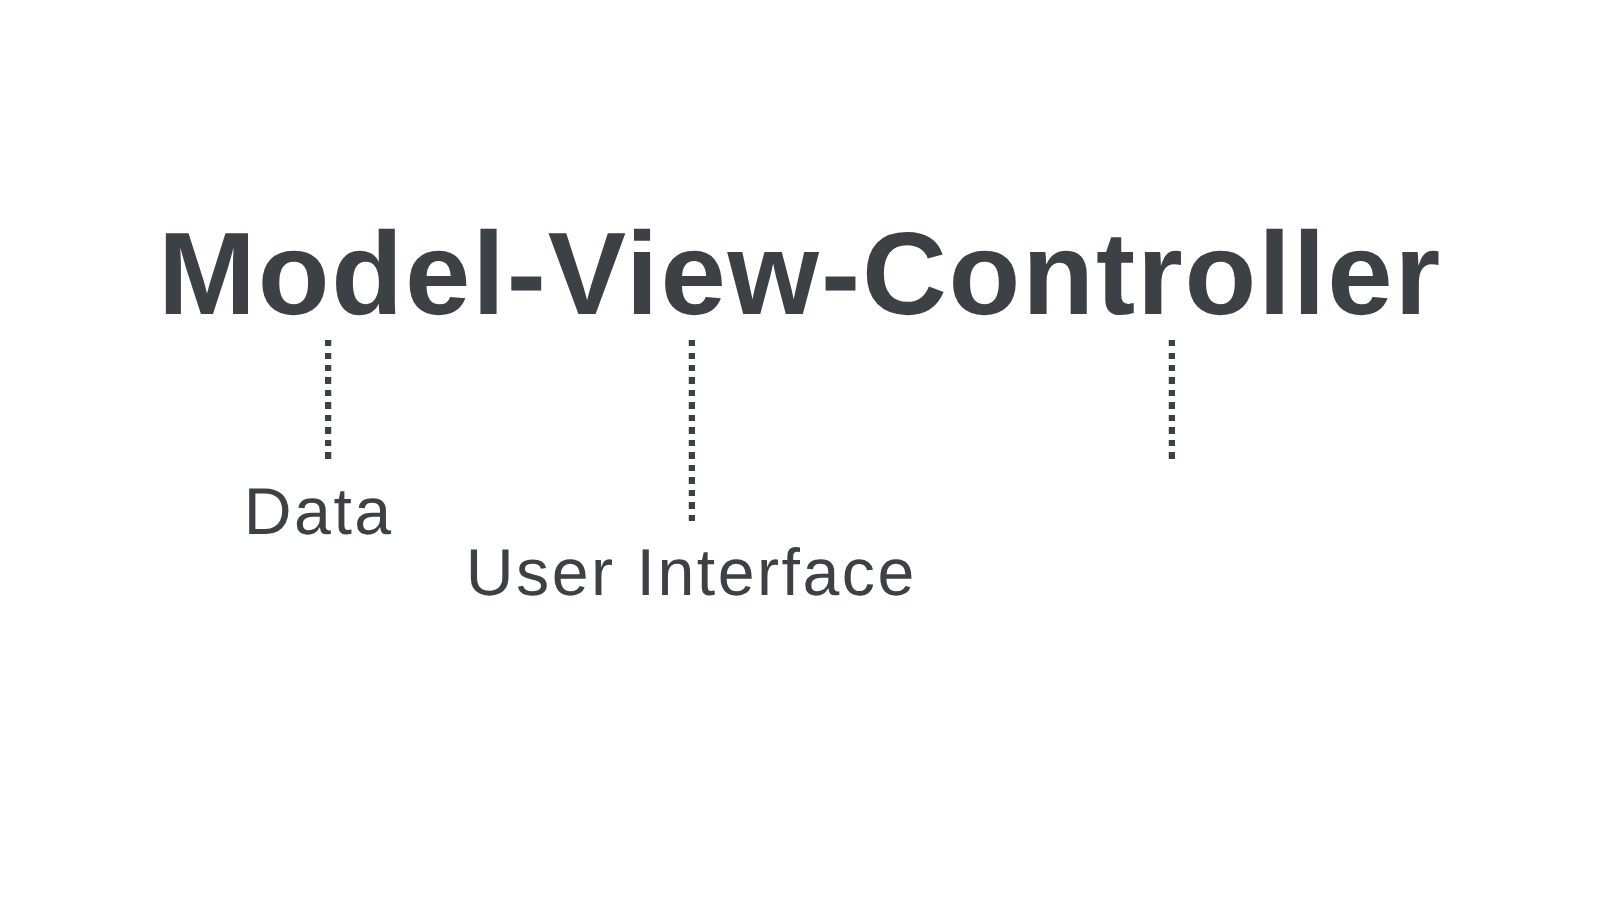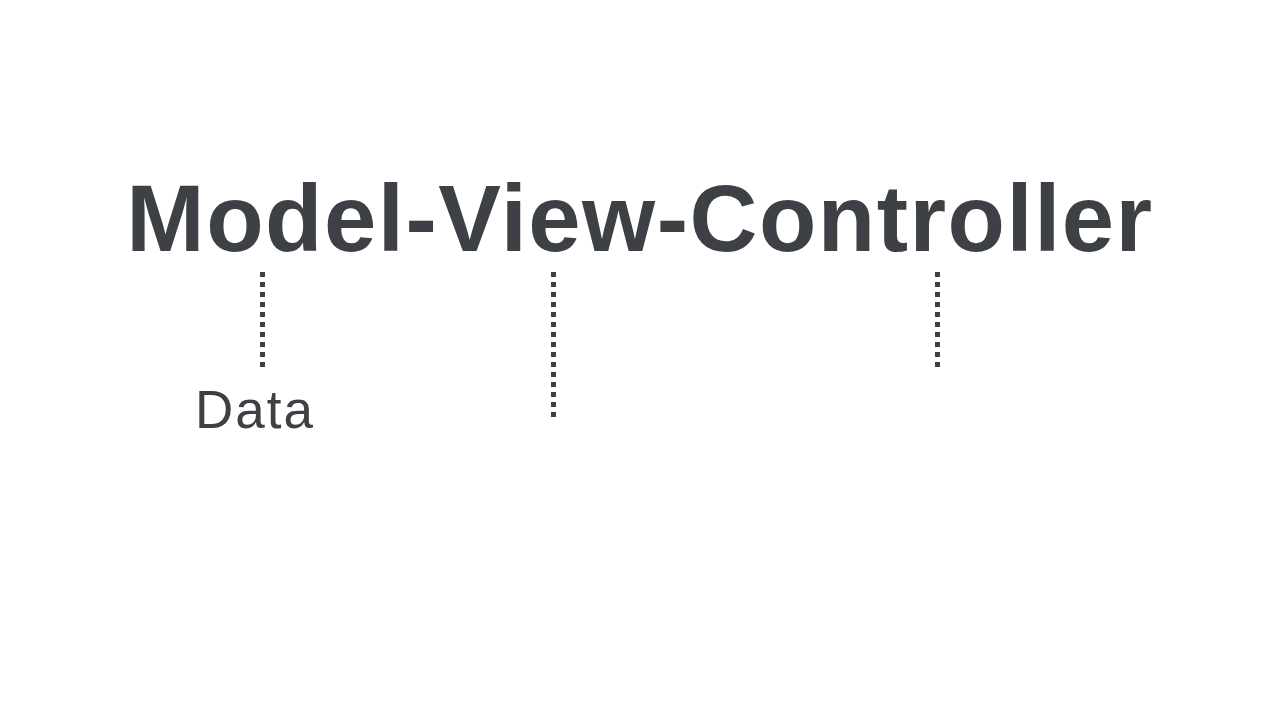--- a/index.html
+++ b/index.html
@@ -72,15 +72,16 @@
   <h1 class="title">Model-View-Controller</h1>
 
   <div class="connector connector-model"></div>
 
   <div class="connector connector-view"></div>
 
   <div class="connector connector-controller"></div>
 
   <div class="annotation annotation-model">Data</div>
 
+  <div class="annotation annotation-view">User Interface</div>
 
 
 </div>
 
 </body></html>

